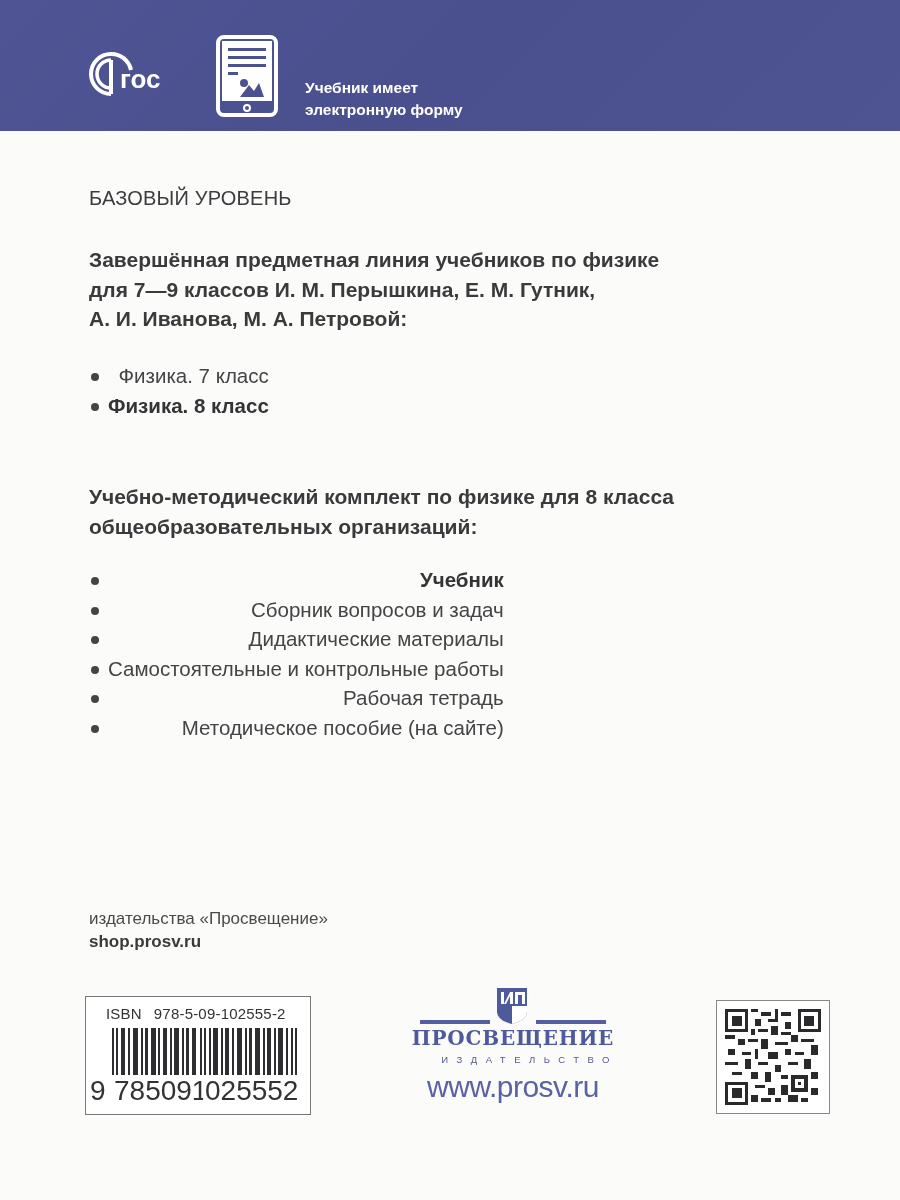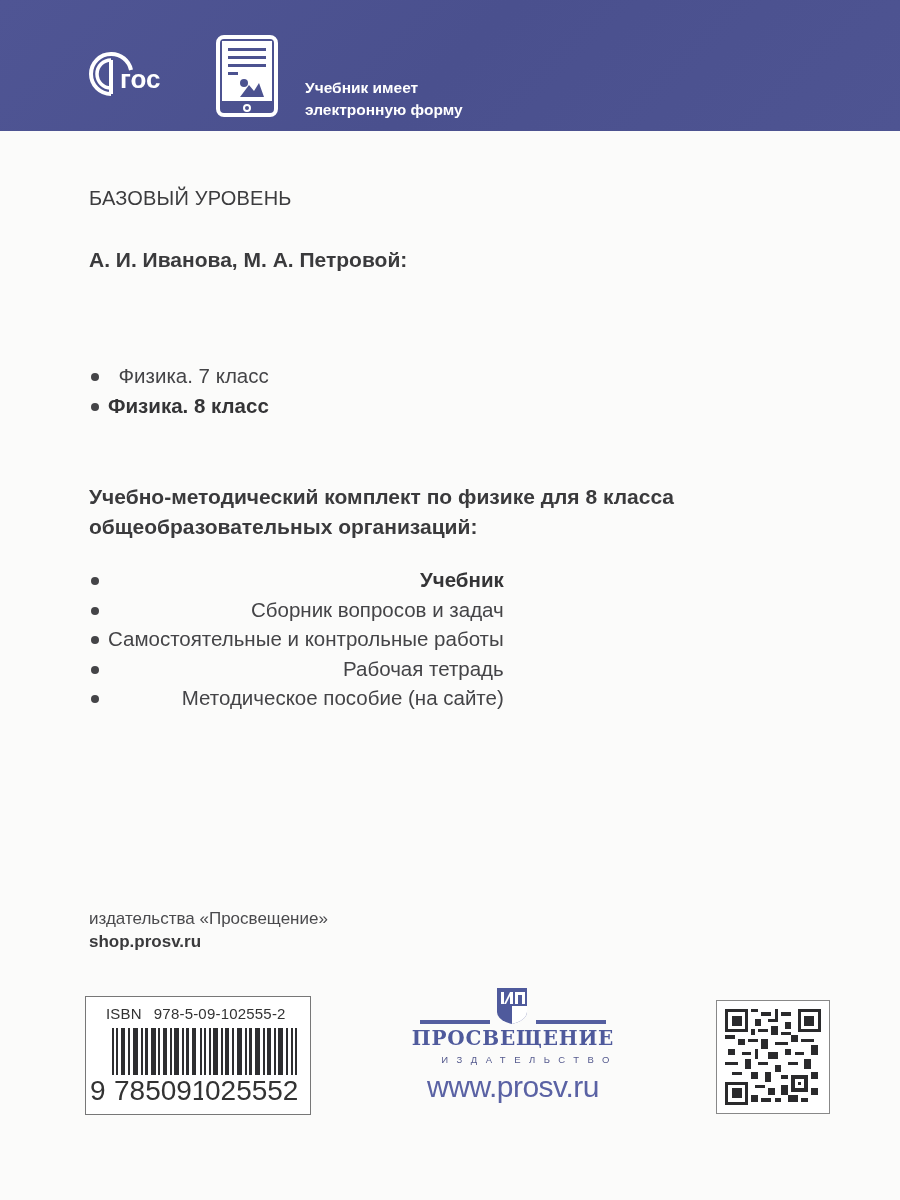--- a/index.html
+++ b/index.html
@@ -255,36 +255,39 @@
 
   <div class="e-form-text">
     <div>Учебник имеет</div>
     <div>электронную форму</div>
   </div>
 </div>
 
 <div class="level">БАЗОВЫЙ УРОВЕНЬ</div>
 
 <div class="series-title">
+  <div>Завершённая предметная линия учебников по физике</div>
+  <div>для 7—9 классов И. М. Перышкина, Е. М. Гутник,</div>
   <div>А. И. Иванова, М. А. Петровой:</div>
 </div>
 
 <ul class="bul grades">
   <li>Физика. 7 класс</li>
   <li class="bold">Физика. 8 класс</li>
 </ul>
 
 <div class="kit-title">
   <div>Учебно-методический комплект по физике для 8 класса</div>
   <div>общеобразовательных организаций:</div>
 </div>
 
 <ul class="bul kit">
   <li class="bold">Учебник</li>
   <li>Сборник вопросов и задач</li>
+  <li>Дидактические материалы</li>
   <li>Самостоятельные и контрольные работы</li>
   <li>Рабочая тетрадь</li>
   <li>Методическое пособие (на сайте)</li>
 </ul>
 
 <div class="shop">
   <div>издательства «Просвещение»</div>
   <div class="url">shop.prosv.ru</div>
 </div>
 

